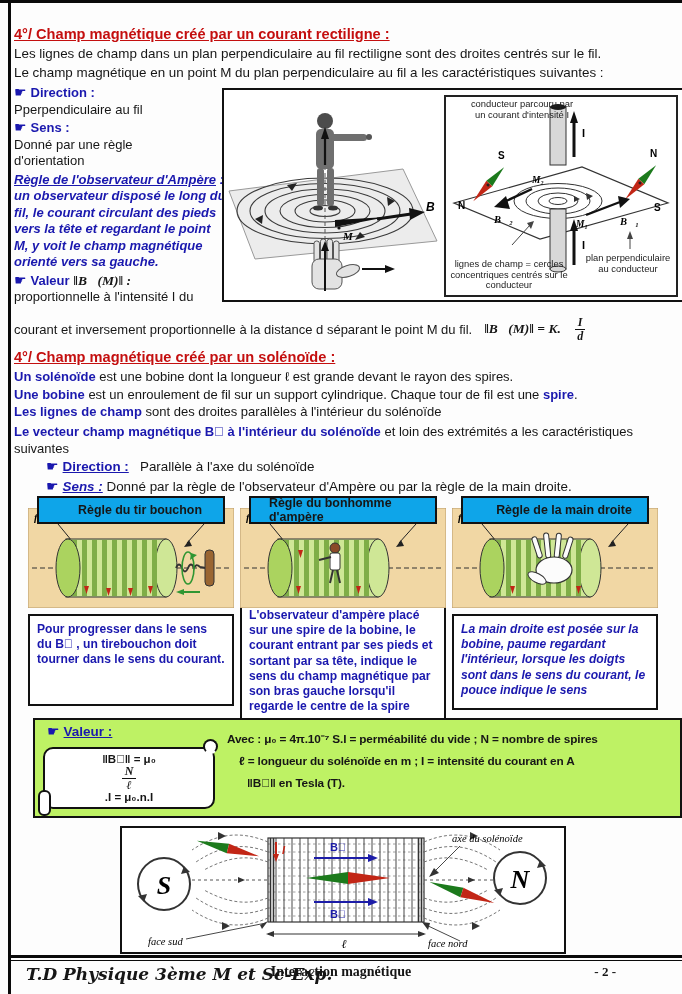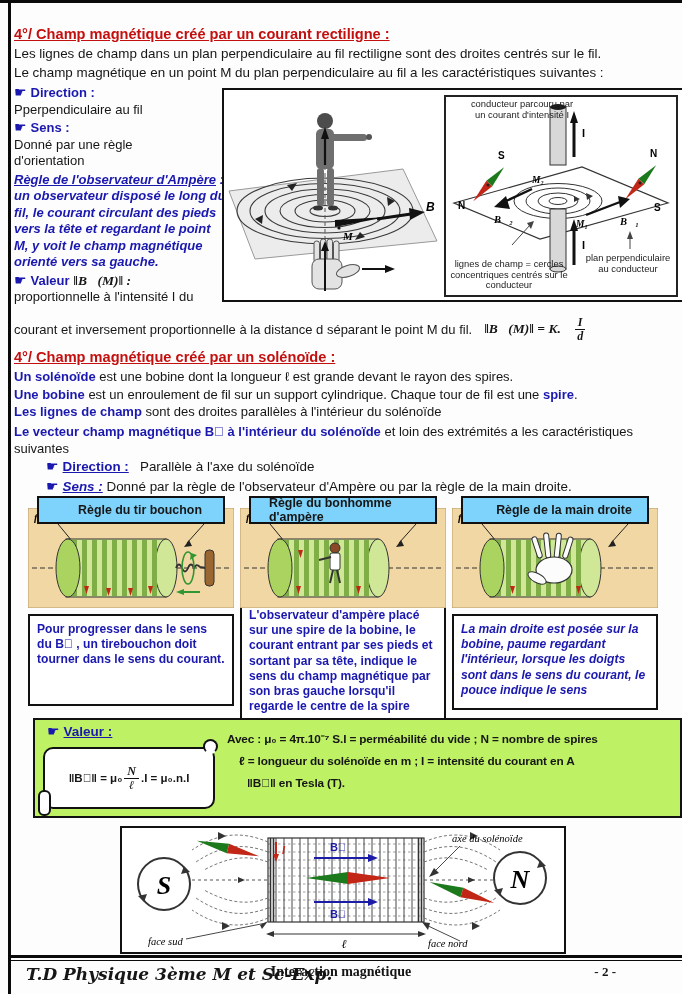--- a/index.html
+++ b/index.html
@@ -25,30 +25,30 @@
   .figcap{position:absolute;font-size:9.4px;line-height:10.6px;text-align:center;color:#222;}
   #s1tail{left:14px;top:316px;width:666px;font-size:13px;display:flex;align-items:center;gap:12px;}
   .frac{display:inline-flex;flex-direction:column;align-items:center;line-height:1;margin:0 2px;
         font-family:"Liberation Serif",serif;font-style:italic;font-weight:bold;font-size:12px;}
   .frac .num{border-bottom:1.5px solid #111;padding:0 3px 1px;}
   #s2h{left:14px;top:349px;}
   #s2defs{left:14px;top:368px;width:666px;font-size:13px;line-height:17.5px;}
   #s2bullets{left:46px;top:457px;font-size:13.4px;line-height:19.5px;}
   .panel{position:absolute;top:496px;width:206px;}
   .p1{left:28px;} .p2{left:240px;} .p3{left:452px;}
-  .panel-title{position:absolute;top:0;left:9px;right:9px;height:24px;border:2px solid #111;background:#7dd3fc;
+  .panel-title{position:absolute;top:0;left:9px;right:9px;height:24px;border:2px solid #111;background:#0ea5e9;
      display:flex;align-items:center;justify-content:center;font-weight:bold;font-size:12.4px;z-index:2;padding-left:18px;}
   .panel-illus{position:absolute;top:12px;left:0;width:206px;height:100px;z-index:1;}
   .panel-text{position:absolute;left:0;right:0;border:2px solid #111;background:#fff;padding:6px 7px;
      color:var(--text_blue,#1a18ae);font-weight:bold;font-size:12.1px;line-height:15.2px;}
   .pt1{top:118px;min-height:76px;} .pt2{top:104px;min-height:108px;} .pt3{top:118px;min-height:80px;font-style:italic;}
   #valbox{left:33px;top:718px;width:645px;height:96px;border:2.5px solid #111;background:#bef264;}
   #val-label{position:absolute;left:12px;top:3px;font-size:13.5px;}
   .scroll{position:absolute;left:8px;top:27px;width:168px;height:58px;border:2.5px solid #111;border-radius:10px;
-     background:#fff;display:flex;align-items:center;justify-content:center;font-weight:bold;font-size:11.5px;}
+     background:#fff;display:flex;align-items:center;justify-content:center;font-weight:bold;font-size:11.5px;flex-direction:column;}
   .scroll::before{content:"";position:absolute;left:-7px;bottom:-9px;width:9px;height:22px;border:2.5px solid #111;
      border-radius:6px;background:#fff;}
   .scroll::after{content:"";position:absolute;right:-5px;top:-10px;width:11px;height:11px;border:2.5px solid #111;
      border-radius:50%;background:#fff;border-bottom-color:transparent;}
   .avec{position:absolute;left:192px;top:8px;width:448px;font-size:11.8px;font-weight:bold;letter-spacing:-0.15px;
      line-height:22px;white-space:nowrap;}
   .avec .ind1{margin-left:12px;} .avec .ind2{margin-left:20px;}
   #fig2box{left:120px;top:826px;width:442px;height:124px;border:2.5px solid #111;background:#fff;}
   .rule1{position:absolute;left:8px;top:955px;width:674px;height:3px;background:#0a0a0a;}
   .rule2{position:absolute;left:8px;top:960px;width:674px;height:1px;background:#0a0a0a;}

